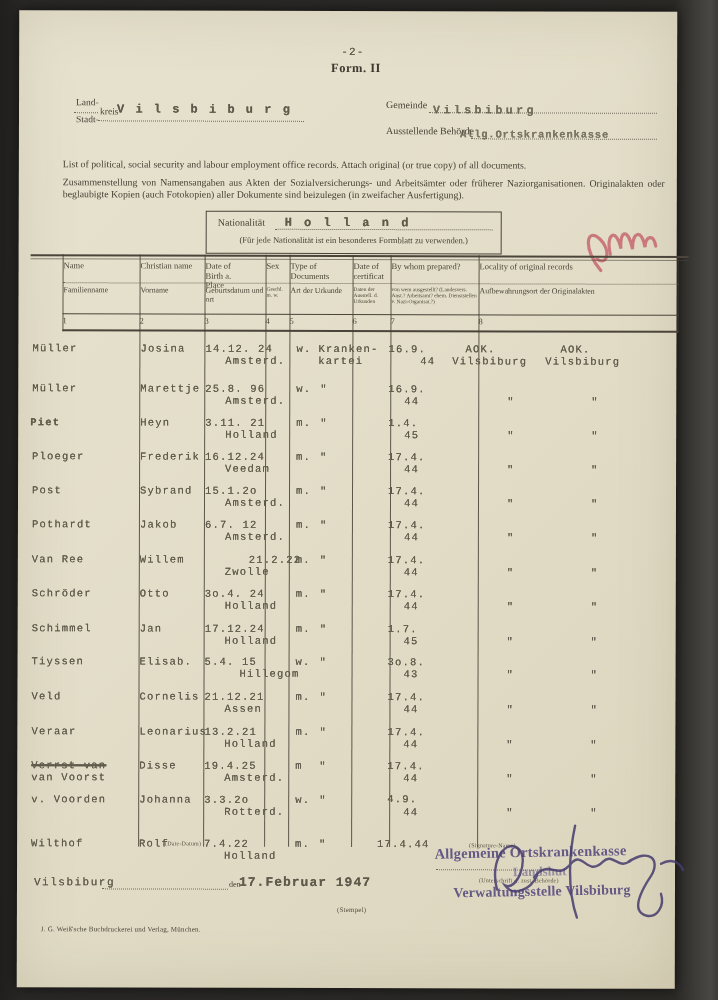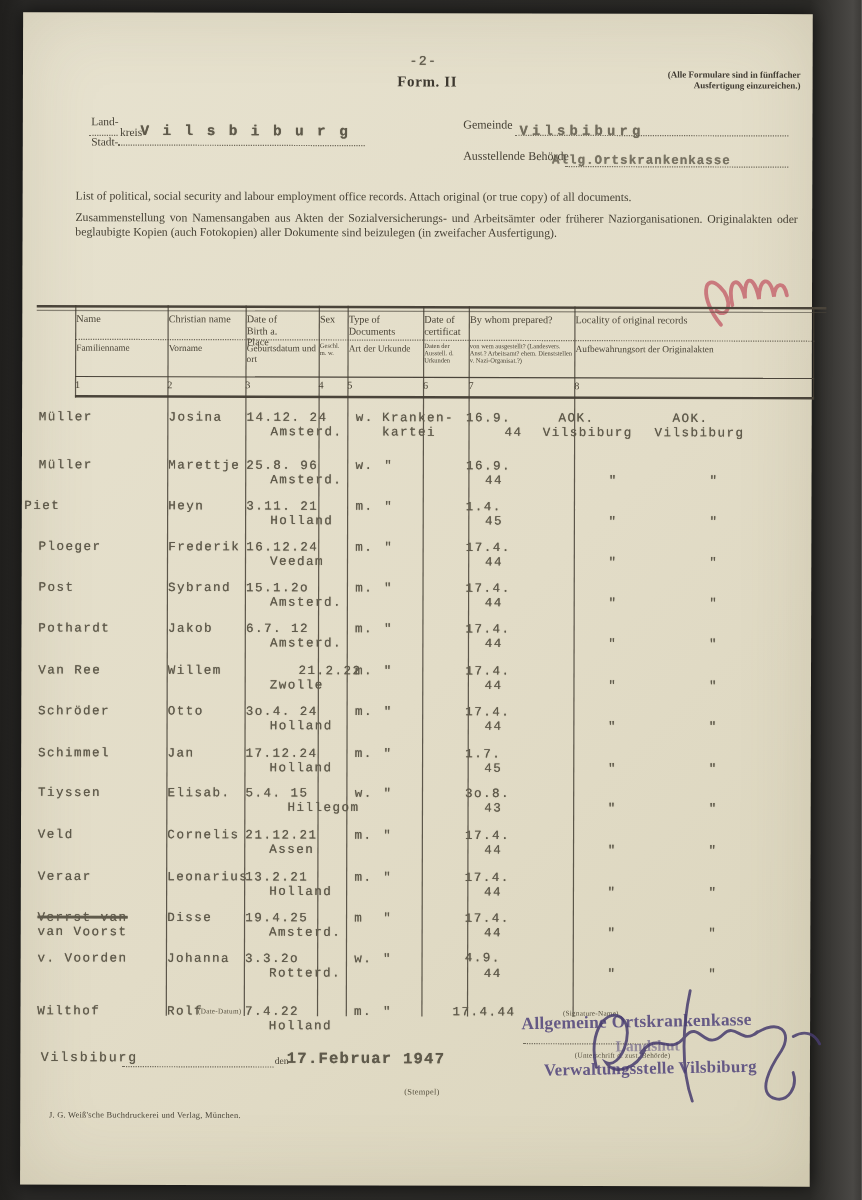--- a/index.html
+++ b/index.html
@@ -30,43 +30,45 @@
   .stamp{color:#5b4f80;font-family:"Liberation Serif",serif;font-weight:bold;}
   svg{position:absolute;overflow:visible;}
 </style>
 </head>
 <body>
 
 <div id="paper">
 
   <div class="abs tw" style="left:322px;top:35px;font-size:11px;">-2-</div>
   <div class="abs prb" style="left:312px;top:50px;font-size:12.5px;letter-spacing:.5px;">Form. II</div>
-  <div class="abs prb" style="left:430px;top:46px;width:218px;text-align:right;font-size:7.5px;line-height:9px;">
-    <span>(Alle Formulare sind in fünffacher</span><br>
-    <span>Ausfertigung einzureichen.)</span>
-  </div>
 
   <div class="abs pr" style="left:57px;top:87px;font-size:9.5px;">Land-</div>
   <div class="abs pr" style="left:57px;top:104px;font-size:9.5px;">Stadt-</div>
   <div class="abs pr" style="left:81px;top:96px;font-size:9.5px;">kreis</div>
   <div class="abs dot" style="left:55px;top:101px;width:24px;"></div>
   <div class="abs tw" style="left:98px;top:92px;font-size:12px;font-weight:bold;letter-spacing:2px;">V i l s b i b u r g</div>
   <div class="abs dot" style="left:79px;top:109px;width:206px;"></div>
 
   <div class="abs pr" style="left:367px;top:88px;font-size:10px;">Gemeinde</div>
   <div class="abs dot" style="left:410px;top:100px;width:228px;"></div>
   <div class="abs tw" style="left:414px;top:92px;font-size:11.5px;font-weight:bold;letter-spacing:3.5px;opacity:.85;">Vilsbiburg</div>
 
   <div class="abs pr" style="left:367px;top:114px;font-size:10px;">Ausstellende Behörde</div>
   <div class="abs dot" style="left:452px;top:126px;width:186px;"></div>
   <div class="abs tw" style="left:441px;top:117px;font-size:10.5px;font-weight:bold;letter-spacing:.8px;opacity:.8;">Allg.Ortskrankenkasse</div>
 
   <div class="abs pr" style="left:44px;top:148px;width:600px;font-size:9.8px;white-space:normal;">List of political, social security and labour employment office records. Attach original (or true copy) of all documents.</div>
   <div class="abs pr" style="left:44px;top:166px;width:602px;font-size:9.8px;line-height:12px;white-space:normal;text-align:justify;">Zusammenstellung von Namensangaben aus Akten der Sozialversicherungs- und Arbeitsämter oder früherer Naziorganisationen. Originalakten oder beglaubigte Kopien (auch Fotokopien) aller Dokumente sind beizulegen (in zweifacher Ausfertigung).</div>
 
+  <div class="abs" style="left:187px;top:200px;width:294px;height:41px;border:1.5px solid #4a443a;">
+    <div class="abs pr" style="left:11px;top:5px;font-size:10px;">Nationalität</div>
+    <div class="abs dot" style="left:68px;top:16px;width:218px;"></div>
+    <div class="abs tw" style="left:78px;top:4px;font-size:12px;font-weight:bold;letter-spacing:2.5px;">H o l l a n d</div>
+    <div class="abs pr" style="left:6px;top:23px;width:282px;text-align:center;font-size:8.6px;">(Für jede Nationalität ist ein besonderes Formblatt zu verwenden.)</div>
+  </div>
 
   <svg width="100" height="90" style="left:556px;top:182px;transform:rotate(-28deg);">
     <g fill="none" stroke="#c4616b" stroke-width="3.2" stroke-linecap="round" opacity=".8">
       <path d="M14,62 C8,34 22,16 28,34 C33,48 22,62 16,50"></path>
       <path d="M30,52 C36,30 48,32 42,52 C50,34 58,38 52,58 C60,42 70,44 64,62 C70,52 78,54 74,66"></path>
     </g>
   </svg>
 
   <div class="abs hline" style="left:12px;top:244px;width:658px;height:2px;"></div>
   <div class="abs hline" style="left:12px;top:248px;width:658px;opacity:.6;"></div>
@@ -151,21 +153,21 @@
         <div class="abs tw" style="left: 187px; top: 372px;">25.8. 96</div>
         <div class="abs tw" style="left: 207px; top: 384px;">Amsterd.</div>
         <div class="abs tw" style="left: 278px; top: 372px;">w.</div>
         <div class="abs tw" style="left: 302px; top: 372px;">"</div>
         <div class="abs tw" style="left: 370px; top: 372px;">16.9.</div>
         <div class="abs tw" style="left: 386px; top: 384px;">44</div>
         <div class="abs tw" style="left: 489px; top: 384px;">"</div>
         <div class="abs tw" style="left: 573px; top: 384px;">"</div>
       </div>
       <div>
-        <div class="abs tw" style="left: 2px; top: 406px;">Piet</div>
+        <div class="abs tw" style="left: 12px; top: 406px; font-weight: bold;">Piet</div>
         <div class="abs tw" style="left: 122px; top: 406px;">Heyn</div>
         <div class="abs tw" style="left: 187px; top: 406px;">3.11. 21</div>
         <div class="abs tw" style="left: 207px; top: 418px;">Holland</div>
         <div class="abs tw" style="left: 278px; top: 406px;">m.</div>
         <div class="abs tw" style="left: 302px; top: 406px;">"</div>
         <div class="abs tw" style="left: 370px; top: 406px;">1.4.</div>
         <div class="abs tw" style="left: 386px; top: 418px;">45</div>
         <div class="abs tw" style="left: 489px; top: 418px;">"</div>
         <div class="abs tw" style="left: 573px; top: 418px;">"</div>
       </div>

